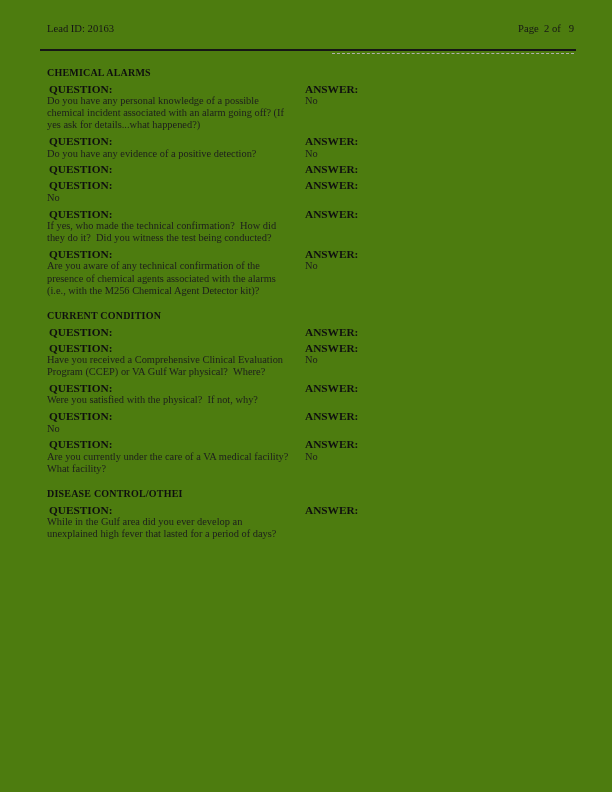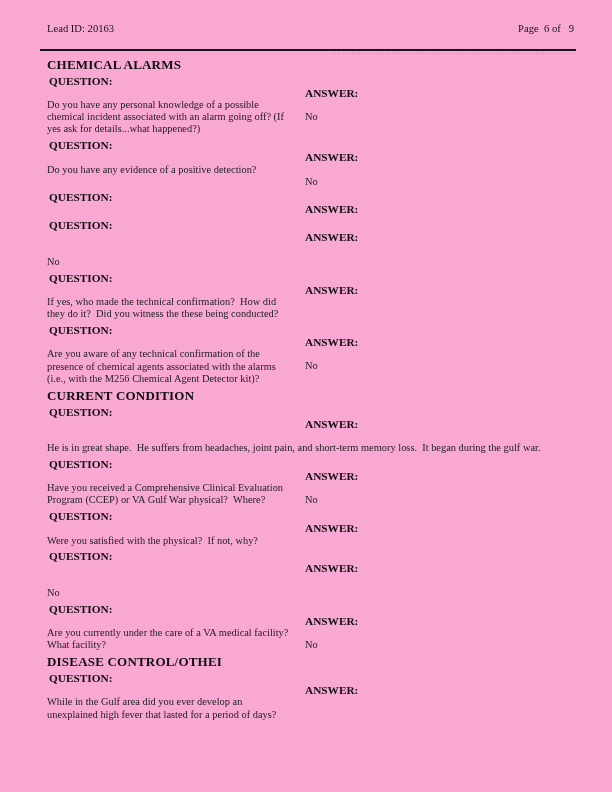--- a/index.html
+++ b/index.html
@@ -1,61 +1,61 @@
 <!DOCTYPE html>
 <html><head>
 <meta charset="utf-8">
 <style>
   html,body{margin:0;padding:0;background:#ffffff;}
   .page{
     position:relative;
     width:612px;height:792px;
     box-sizing:border-box;
     padding:22px 38px 0 47px;
-    background:#f9a8d4;
+    background:#4d7c0f;
     font-family:"Liberation Serif","DejaVu Serif",serif;
     color:#1b1b1b;
     overflow:hidden;
   }
   .topbar{
     display:flex;justify-content:space-between;align-items:flex-start;
     font-size:10.6px;line-height:13px;color:#161616;
   }
   .topbar .pagenum{white-space:pre;}
   .intro{margin-top:76px;font-size:10.6px;line-height:12.4px;}
   .intro-line{margin-bottom:13px;white-space:nowrap;}
   .redaction{
     display:inline-block;width:55px;height:11px;background:#000;
     border-radius:5px;vertical-align:-2px;margin-left:2px;
   }
   .rule{margin-top:14px;border-top:2.6px solid #161616;margin-left:-7px;margin-right:-2px;}
   .rule-artifact{border-top:1.6px dashed #b0b0b0;width:46%;margin-left:auto;margin-top:2px;}
   .section-title{
-    font-weight:bold;font-size:13px;line-height:13px;margin-top:4px;
+    font-weight:bold;font-size:10px;line-height:13px;margin-top:12px;
     color:#0f0f0f;letter-spacing:0.2px;
   }
   .qa{margin-top:0;}
   .row{display:flex;align-items:flex-start;}
   .qcol{width:258px;box-sizing:border-box;padding-right:10px;}
-  .acol{flex:1;margin-top:12px;}
+  .acol{flex:1;}
   .head{font-weight:bold;font-size:11.3px;line-height:12.5px;margin-top:3.5px;color:#0f0f0f;}
   .head .qcol{padding-left:2px;}
   .qtext,.atext{
     font-size:10.4px;line-height:12.2px;
     white-space:pre-wrap;color:#1d1d1d;
   }
 </style>
 </head>
 <body>
 
 <div class="page">
 
   <div class="topbar">
     <span>Lead ID: 20163</span>
-    <span class="pagenum">Page  6 of   9</span>
+    <span class="pagenum">Page  2 of   9</span>
   </div>
 
 
   <div class="rule"></div>
   <div class="rule-artifact"></div>
 
   <div class="section">
     <div class="section-title">CHEMICAL ALARMS</div>
 
     <div class="qa">
@@ -96,21 +96,21 @@
         <div class="acol atext">No</div>
       </div>
     </div>
 
     <div class="qa">
       <div class="row head">
         <div class="qcol">QUESTION:</div>
         <div class="acol">ANSWER:</div>
       </div>
       <div class="row">
-        <div class="qcol qtext">If yes, who made the technical confirmation?  How did they do it?  Did you witness the these being conducted?</div>
+        <div class="qcol qtext">If yes, who made the technical confirmation?  How did they do it?  Did you witness the test being conducted?</div>
         <div class="acol atext"></div>
       </div>
     </div>
 
     <div class="qa">
       <div class="row head">
         <div class="qcol">QUESTION:</div>
         <div class="acol">ANSWER:</div>
       </div>
       <div class="row">
@@ -122,21 +122,20 @@
 
   <div class="section">
     <div class="section-title">CURRENT CONDITION</div>
 
     <div class="qa">
       <div class="row head">
         <div class="qcol">QUESTION:</div>
         <div class="acol">ANSWER:</div>
       </div>
       <div class="row">
-        <div class="acol atext">He is in great shape.  He suffers from headaches, joint pain, and short-term memory loss.  It began during the gulf war.</div>
       </div>
     </div>
 
     <div class="qa">
       <div class="row head">
         <div class="qcol">QUESTION:</div>
         <div class="acol">ANSWER:</div>
       </div>
       <div class="row">
         <div class="qcol qtext">Have you received a Comprehensive Clinical Evaluation Program (CCEP) or VA Gulf War physical?  Where?</div>

